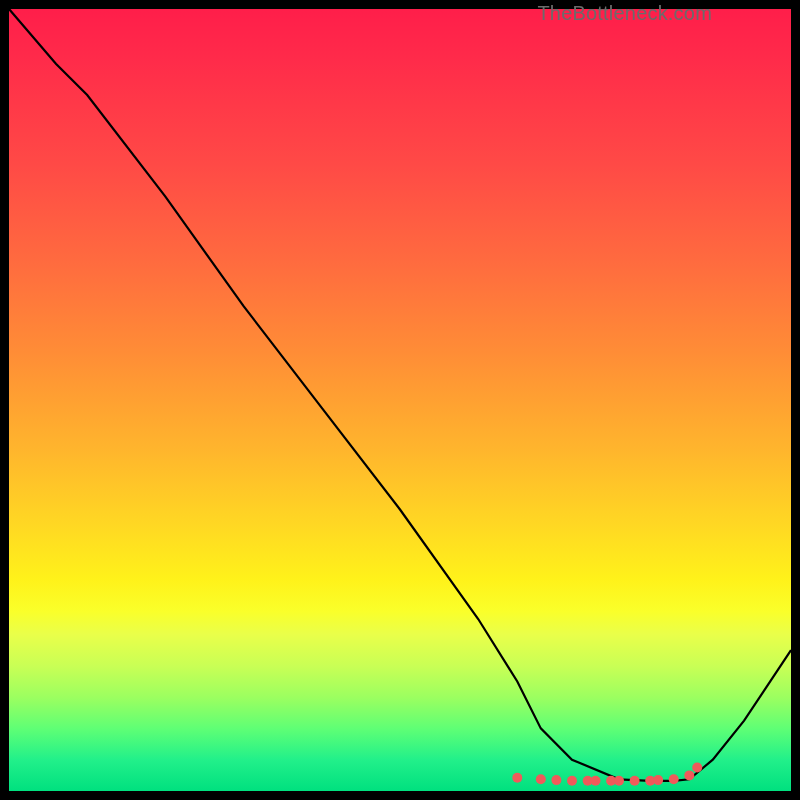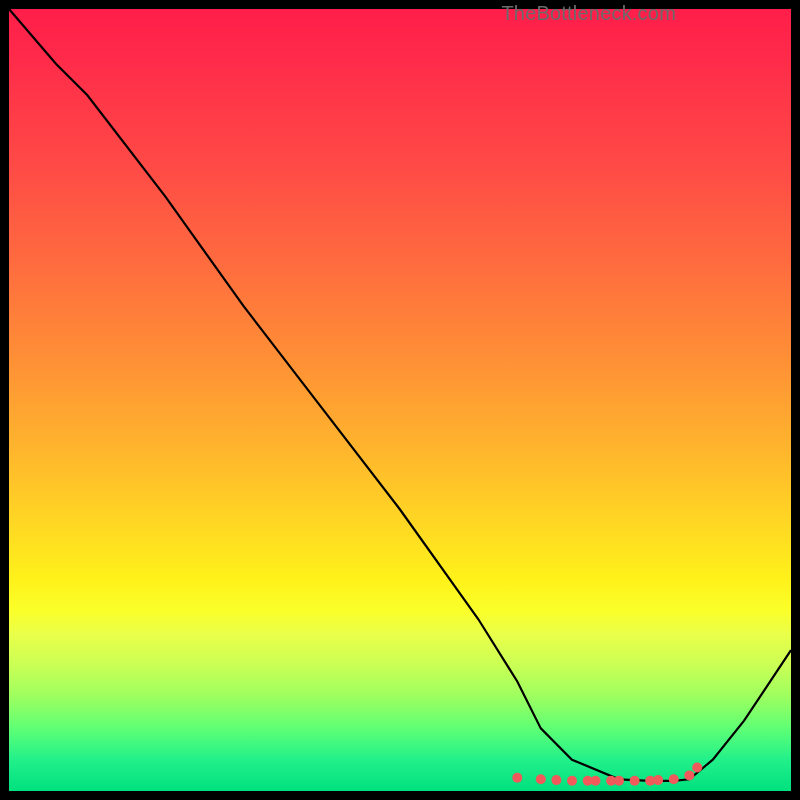--- a/index.html
+++ b/index.html
@@ -9,20 +9,21 @@
     height: 800px;
     background: #000;
     overflow: hidden;
     font-family: Arial, Helvetica, sans-serif;
   }
   .frame {
     position: relative;
     width: 688px;
     height: 800px;
     background: #000;
+    padding-left: 36px;
   }
   .plot {
     position: absolute;
     left: 9px;
     top: 9px;
     width: 782px;
     height: 782px;
     
     background: linear-gradient(to bottom,
       #ff1e4a 0%,

